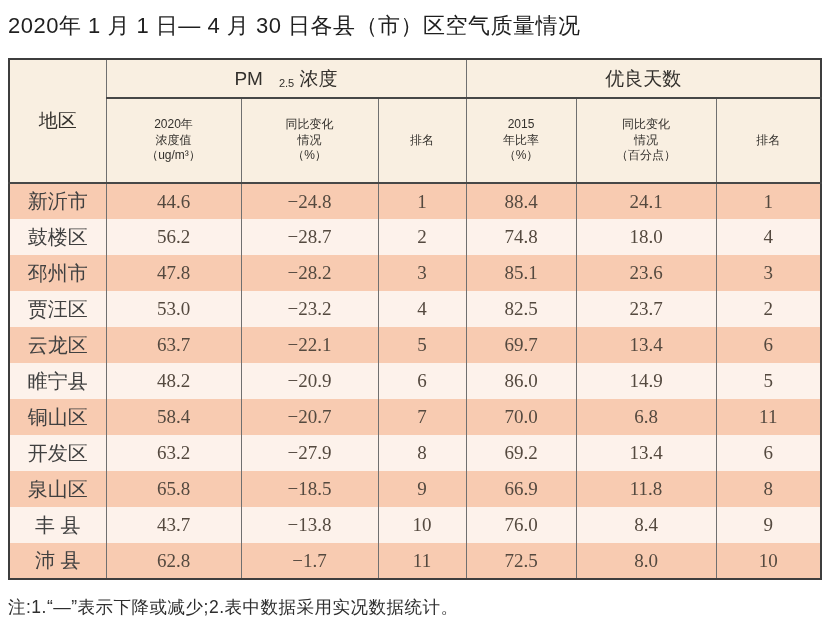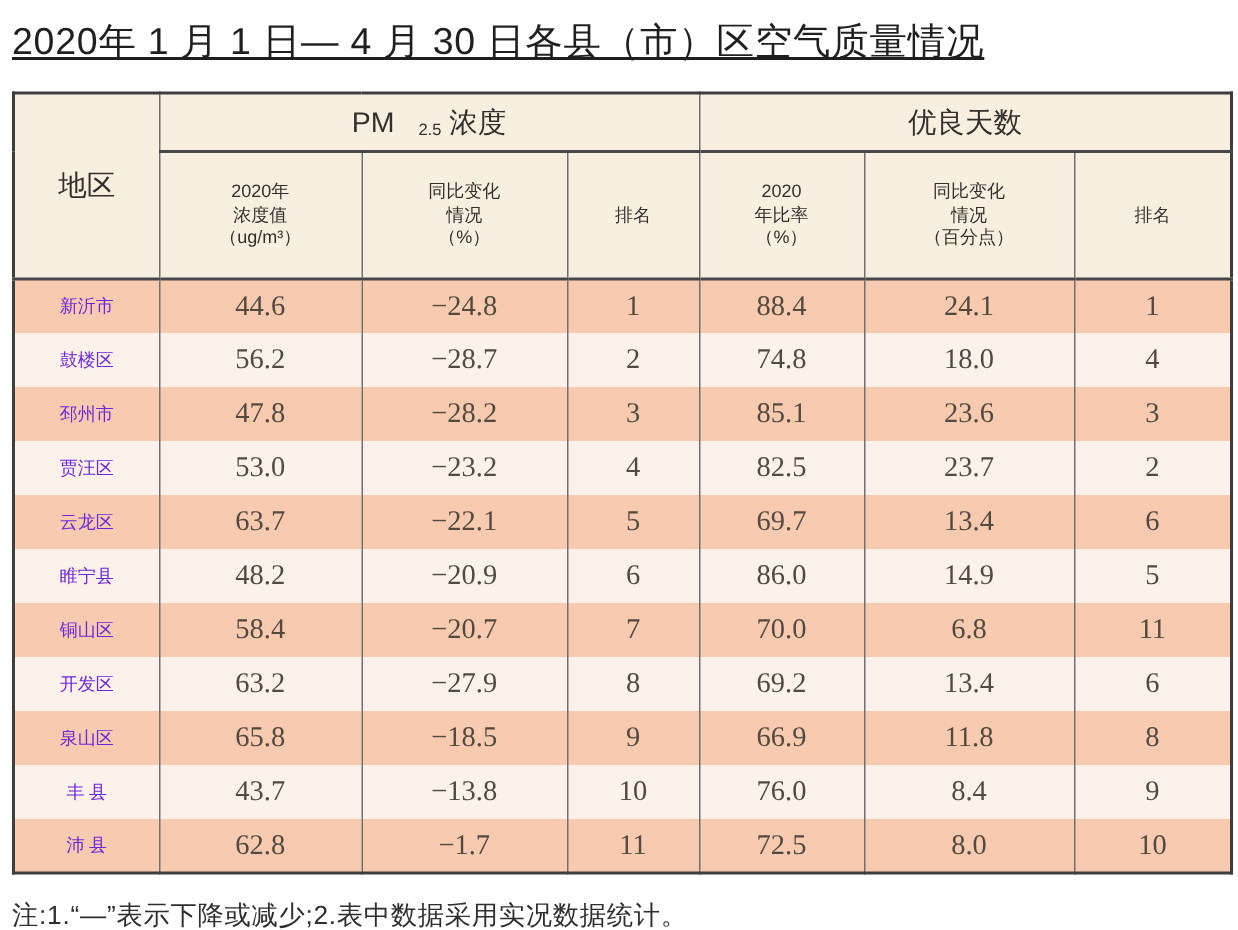--- a/index.html
+++ b/index.html
@@ -6,26 +6,25 @@
     margin: 0;
     padding: 0;
     background: #ffffff;
     width: 825px;
     height: 620px;
     overflow: hidden;
     font-family: "Liberation Sans", sans-serif;
   }
   .page-title {
     margin: 11px 0 0 8px;
-    font-size: 25px;
+    font-size: 22px;
     font-weight: 500;
     color: #1f1f1f;
     letter-spacing: 0.5px;
     font-family: "Liberation Sans", sans-serif;
-    text-decoration: underline;
   }
   table.aq {
     margin: 17px 0 0 8px;
     border-collapse: collapse;
     table-layout: fixed;
     width: 812px;
     border: 2px solid #3e3e3e;
   }
   table.aq th, table.aq td {
     padding: 0;
@@ -57,23 +56,23 @@
   .multiline { white-space: pre-line; }
   th.grp sub {
     font-size: 0.58em;
     vertical-align: -0.25em;
     margin-left: 16px;
   }
   tbody tr { height: 36px; }
   tbody tr:nth-child(odd)  { background: #f8cbb1; }
   tbody tr:nth-child(even) { background: #fdf2eb; }
   td.region-cell {
-    font-size: 12px;
-    color: #6d28d9;
-    font-family: Liberation Serif, serif;
+    font-size: 20px;
+    color: #404040;
+    font-family: Liberation Sans, sans-serif;
   }
   td.num-cell {
     font-size: 19px;
     color: #54493f;
     font-family: "Liberation Serif", "DejaVu Serif", serif;
   }
   .footnote {
     margin: 15px 0 0 8px;
     font-size: 17.5px;
     color: #2e2e2e;
@@ -103,21 +102,21 @@
       <th class="grp" colspan="3">优良天数</th>
     </tr>
     <tr class="subhead">
       <th><span class="multiline">2020年
 浓度值
 （ug/m³）</span></th>
       <th><span class="multiline">同比变化
 情况
 （%）</span></th>
       <th>排名</th>
-      <th><span class="multiline">2020
+      <th><span class="multiline">2015
 年比率
 （%）</span></th>
       <th><span class="multiline">同比变化
 情况
 （百分点）</span></th>
       <th>排名</th>
     </tr>
   </thead>
   <tbody>
     <tr>

